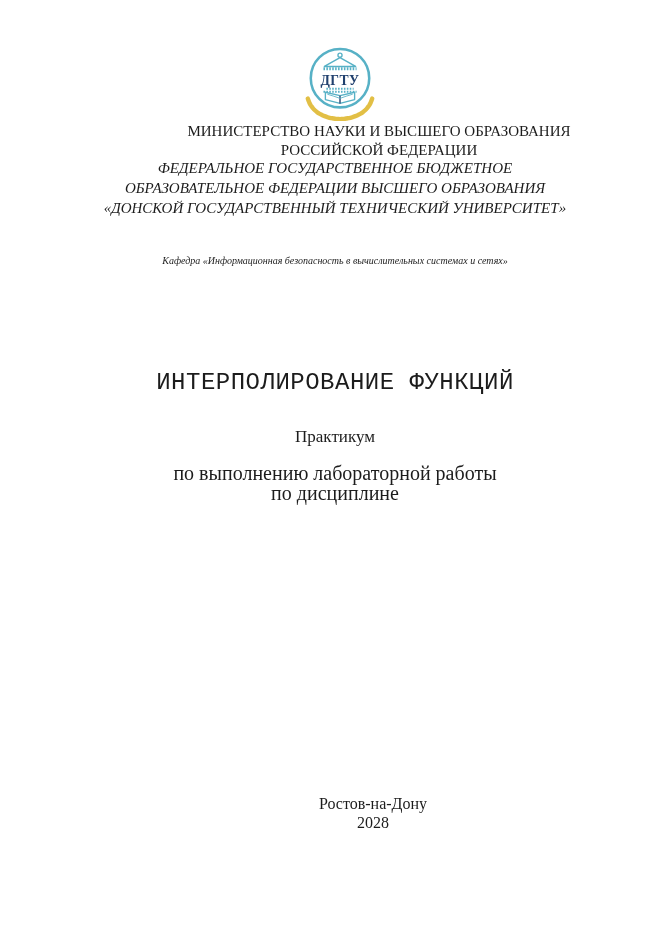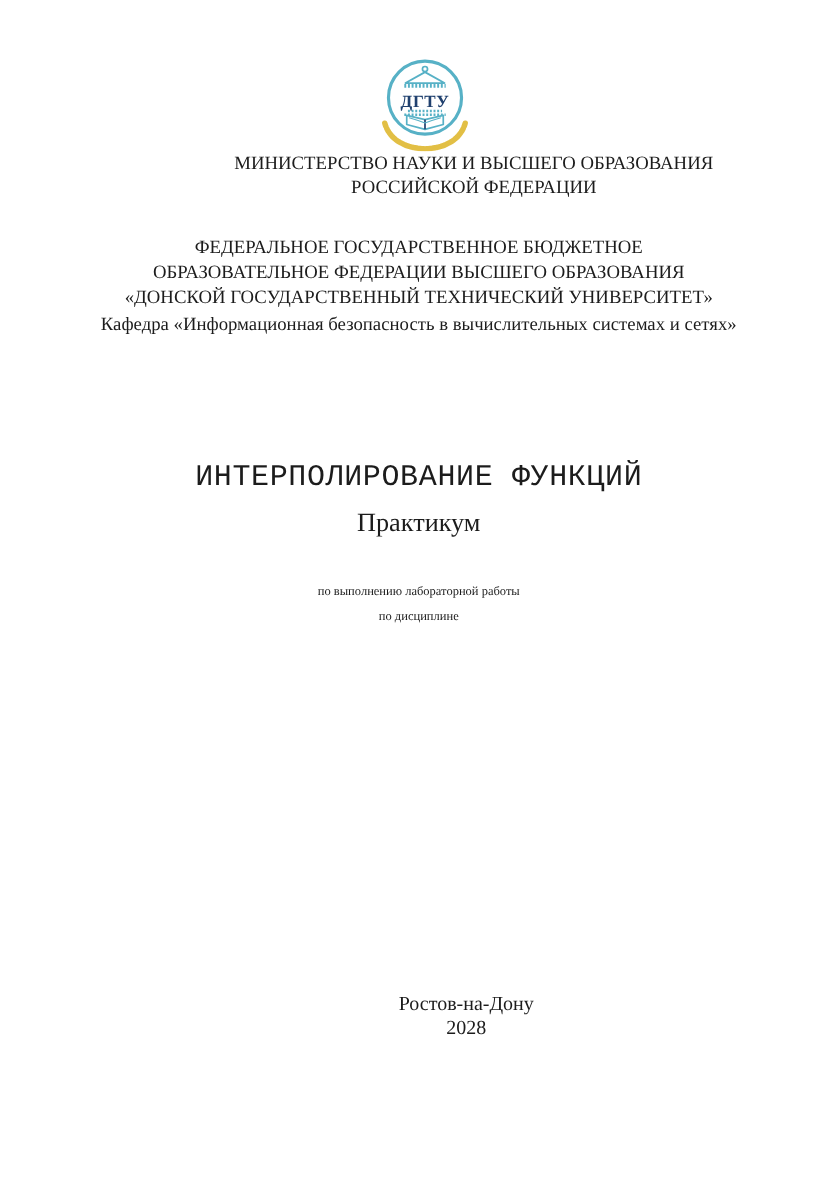--- a/index.html
+++ b/index.html
@@ -25,44 +25,46 @@
   #logo-wrap { top: 45px; }
   #logo-wrap svg { display: inline-block; transform: translateX(5px); }
 
   #ministry {
     top: 122px;
     font-size: 15px;
     line-height: 19px;
     margin-left: 44px;
   }
   #institution {
-    top: 188px;
+    top: 158px;
     font-size: 15px;
     line-height: 20px;
+    font-style: italic;
   }
   #department {
     top: 251px;
-    font-size: 15px;
+    font-size: 10px;
     line-height: 19px;
+    font-style: italic;
   }
   #doc-title {
     top: 368px;
     font-size: 24px;
     line-height: 30px;
     letter-spacing: 0.5px;
     font-family: Liberation Mono, monospace;
   }
   #doc-subtitle {
-    top: 408px;
-    font-size: 21px;
+    top: 426px;
+    font-size: 17px;
     line-height: 21px;
   }
   #description {
     top: 464px;
-    font-size: 10px;
+    font-size: 20px;
     line-height: 19.5px;
   }
   #imprint {
     top: 794px;
     font-size: 16px;
     line-height: 19px;
     padding-left: 38px;
   }
 </style>
 </head>

